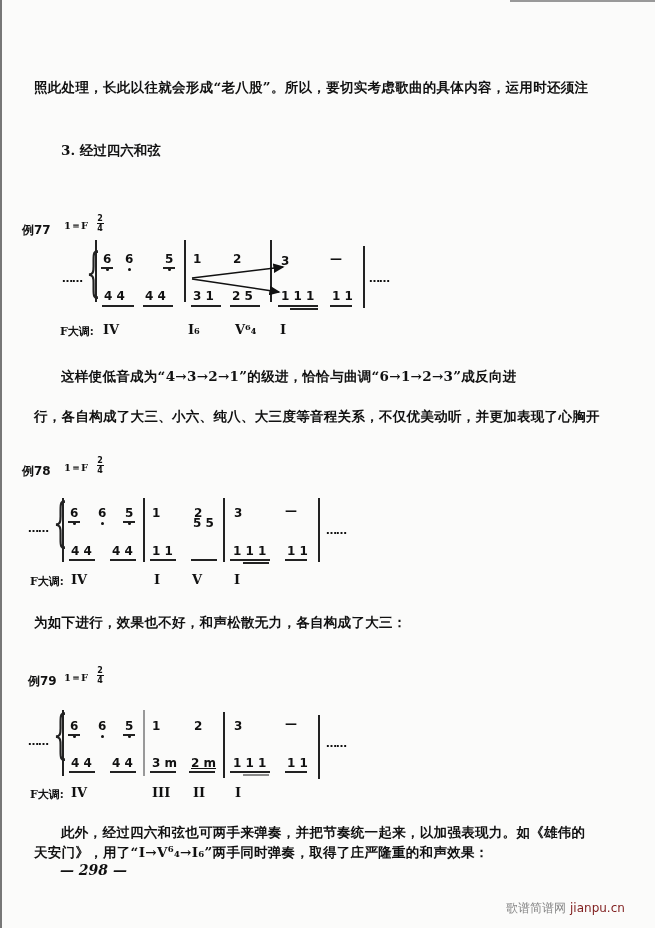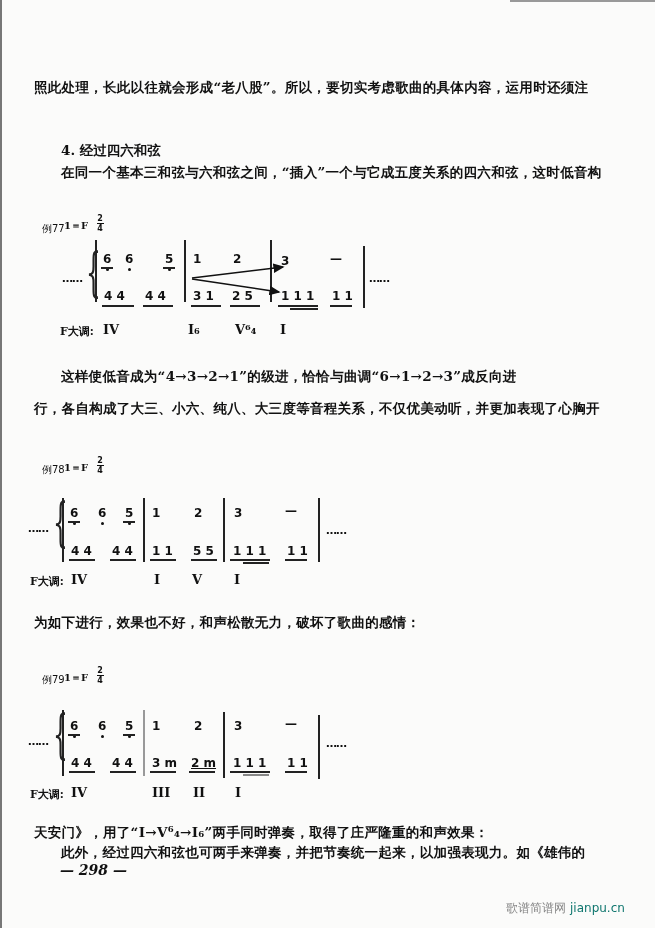--- a/index.html
+++ b/index.html
@@ -11,51 +11,50 @@
   }
   .left-edge { position:absolute; left:0; top:0; width:2px; height:928px; background:#777; }
   .top-strip { position:absolute; left:510px; top:0; width:145px; height:2px; background:#999; }
   .para {
     position:absolute; left:34px; width:580px;
     font-size:13.5px; line-height:20px; letter-spacing:0.3px;
     font-weight:bold;
   }
   .para .indent { display:inline-block; width:27px; }
   .heading { position:absolute; left:61px; font-size:13.5px; font-weight:bold; }
-  .ex-label { position:absolute; left:42px; font-size:10px; font-weight:normal; font-family:"DejaVu Sans", sans-serif; }
+  .ex-label { position:absolute; left:22px; font-size:12px; font-weight:bold; font-family:"DejaVu Sans", sans-serif; }
   .ex-key { position:absolute; font-size:10px; font-weight:bold; font-family:"DejaVu Serif", serif; }
   .ts { position:absolute; font-size:8px; font-weight:bold; text-align:center; width:8px; line-height:9px; font-family:"DejaVu Sans", sans-serif; }
   .ts .bar { display:block; height:1px; background:#111; margin:0 auto; width:7px; }
   .note { position:absolute; font-family:"DejaVu Sans", sans-serif; font-size:12px; font-weight:bold; }
   .dot-below::after { content:""; position:absolute; left:50%; margin-left:-1.5px; bottom:-5px; width:3px; height:3px; border-radius:50%; background:#111; }
   .uline { position:absolute; height:1.5px; background:#222; }
   .barline { position:absolute; width:2px; background:#222; }
   .brace { position:absolute; font-size:52px; font-family:"DejaVu Serif", serif; line-height:1; color:#222; transform:scaleX(0.45); transform-origin:left; }
   .dots { position:absolute; font-size:11px; letter-spacing:-1px; font-weight:bold; font-family:"DejaVu Sans", sans-serif; }
   .chord-label { position:absolute; font-size:11px; font-weight:bold; font-family:"DejaVu Serif", serif; }
   .roman { position:absolute; font-size:13px; font-weight:bold; font-family:"DejaVu Serif", serif; }
   .page-num { position:absolute; left:60px; top:862px; font-size:14px; font-style:italic; font-weight:bold; }
   .watermark { position:absolute; left:506px; top:900px; font-size:12px; color:#888; font-family:"DejaVu Sans", sans-serif; }
-  .watermark .wm-url { color:#0f766e; margin-left:4px; }
+  .watermark .wm-url { color:#7f1d1d; margin-left:4px; }
   svg.arrows { position:absolute; left:0; top:0; pointer-events:none; }
 </style>
 </head>
 <body>
 
 <div class="left-edge"></div>
 <div class="top-strip"></div>
 
 <div class="para" style="top:77px;">
   <div>照此处理，长此以往就会形成“老八股”。所以，要切实考虑歌曲的具体内容，运用时还须注</div>
 </div>
 
-<div class="heading" style="top:142px;">4. 经过四六和弦</div>
+<div class="heading" style="top:142px;">3. 经过四六和弦</div>
 
 <div class="para" style="top:162px;">
-  <div><span class="indent"></span><span>在同一个基本三和弦与六和弦之间，“插入”一个与它成五度关系的四六和弦，这时低音构</span></div>
 </div>
 
 <div>
   <div class="ex-label" style="top:222px;">例77</div>
   <div class="ex-key" style="left:64px; top:219px;">1＝F</div>
   <div class="ts" style="left:96px; top:214px;"><span>2</span><span class="bar"></span><span>4</span></div>
 
   <div class="dots" style="left:62px; top:272px;">……</div>
   <div class="brace" style="left:86px; top:246px;">{</div>
   <div class="barline" style="left:95px; top:240px; height:62px;"></div>
@@ -105,21 +104,21 @@
 
   <div class="chord-label" style="left:60px; top:324px;">F大调:</div>
   <div class="roman" style="left:103px; top:322px;">IV</div>
   <div class="roman" style="left:188px; top:322px;">I₆</div>
   <div class="roman" style="left:235px; top:322px;">V⁶₄</div>
   <div class="roman" style="left:280px; top:322px;">I</div>
 </div>
 
 <div class="para" style="top:366px;">
   <div><span class="indent"></span><span>这样使低音成为“4→3→2→1”的级进，恰恰与曲调“6→1→2→3”成反向进</span></div>
-  <div style="margin-top:12px;">行，各自构成了大三、小六、纯八、大三度等音程关系，不仅优美动听，并更加表现了心胸开</div>
+  <div style="margin-top:20px;">行，各自构成了大三、小六、纯八、大三度等音程关系，不仅优美动听，并更加表现了心胸开</div>
 </div>
 
 <div>
   <div class="ex-label" style="top:463px;">例78</div>
   <div class="ex-key" style="left:64px; top:461px;">1＝F</div>
   <div class="ts" style="left:96px; top:456px;"><span>2</span><span class="bar"></span><span>4</span></div>
 
   <div class="dots" style="left:28px; top:522px;">……</div>
   <div class="brace" style="left:53px; top:496px;">{</div>
   <div class="barline" style="left:62px; top:498px; height:64px;"></div>
@@ -134,21 +133,21 @@
   <div class="uline" style="left:69px; top:559px; width:26px;"></div>
   <div class="note" style="left:112px; top:544px;">4 4</div>
   <div class="uline" style="left:110px; top:559px; width:26px;"></div>
 
   <div class="barline" style="left:143px; top:498px; height:64px;"></div>
 
   <div class="note" style="left:152px; top:506px;">1</div>
   <div class="note" style="left:194px; top:506px;">2</div>
   <div class="note" style="left:152px; top:544px;">1 1</div>
   <div class="uline" style="left:150px; top:559px; width:26px;"></div>
-  <div class="note" style="left:193px; top:544px;">5 5</div>
+  <div class="note" style="left:193px; top:516px;">5 5</div>
   <div class="uline" style="left:191px; top:559px; width:26px;"></div>
 
   <div class="barline" style="left:223px; top:498px; height:64px;"></div>
 
   <div class="note" style="left:234px; top:506px;">3</div>
   <div class="note" style="left:285px; top:504px;">—</div>
   <div class="note" style="left:233px; top:544px;">1 1 1</div>
   <div class="uline" style="left:230px; top:559px; width:40px;"></div>
   <div class="uline" style="left:243px; top:562px; width:26px;"></div>
   <div class="note" style="left:287px; top:544px;">1 1</div>
@@ -158,25 +157,25 @@
   <div class="dots" style="left:326px; top:524px;">……</div>
 
   <div class="chord-label" style="left:30px; top:574px;">F大调:</div>
   <div class="roman" style="left:71px; top:572px;">IV</div>
   <div class="roman" style="left:154px; top:572px;">I</div>
   <div class="roman" style="left:192px; top:572px;">V</div>
   <div class="roman" style="left:234px; top:572px;">I</div>
 </div>
 
 <div class="para" style="top:610px;">
-  <div style="margin-top:2px;">为如下进行，效果也不好，和声松散无力，破坏了歌曲的感情：</div>
+  <div style="margin-top:2px;">为如下进行，效果也不好，和声松散无力，各自构成了大三：</div>
 </div>
 
 <div>
-  <div class="ex-label" style="top:673px;">例79</div>
+  <div class="ex-label" style="top:673px;margin-left:6px;">例79</div>
   <div class="ex-key" style="left:64px; top:671px;">1＝F</div>
   <div class="ts" style="left:96px; top:666px;"><span>2</span><span class="bar"></span><span>4</span></div>
 
   <div class="dots" style="left:28px; top:735px;">……</div>
   <div class="brace" style="left:53px; top:708px;">{</div>
   <div class="barline" style="left:62px; top:710px; height:66px;"></div>
 
   <div class="note dot-below" style="left:70px; top:719px;">6</div>
   <div class="uline" style="left:68px; top:734px; width:12px;"></div>
   <div class="note dot-below" style="left:98px; top:719px;">6</div>
@@ -211,21 +210,21 @@
   <div class="dots" style="left:326px; top:737px;">……</div>
 
   <div class="chord-label" style="left:30px; top:787px;">F大调:</div>
   <div class="roman" style="left:71px; top:785px;">IV</div>
   <div class="roman" style="left:152px; top:785px;">III</div>
   <div class="roman" style="left:193px; top:785px;">II</div>
   <div class="roman" style="left:235px; top:785px;">I</div>
 </div>
 
 <div class="para" style="top:822px;">
+  <div><span class="indent"></span><span>此外，经过四六和弦也可两手来弹奏，并把节奏统一起来，以加强表现力。如《雄伟的</span></div>
   <div>天安门》，用了“I→V⁶₄→I₆”两手同时弹奏，取得了庄严隆重的和声效果：</div>
-  <div><span class="indent"></span><span>此外，经过四六和弦也可两手来弹奏，并把节奏统一起来，以加强表现力。如《雄伟的</span></div>
 </div>
 
 <div class="page-num">— 298 —</div>
 
 <div class="watermark">
   <span>歌谱简谱网</span><span class="wm-url">jianpu.cn</span>
 </div>
 
 </body></html>

